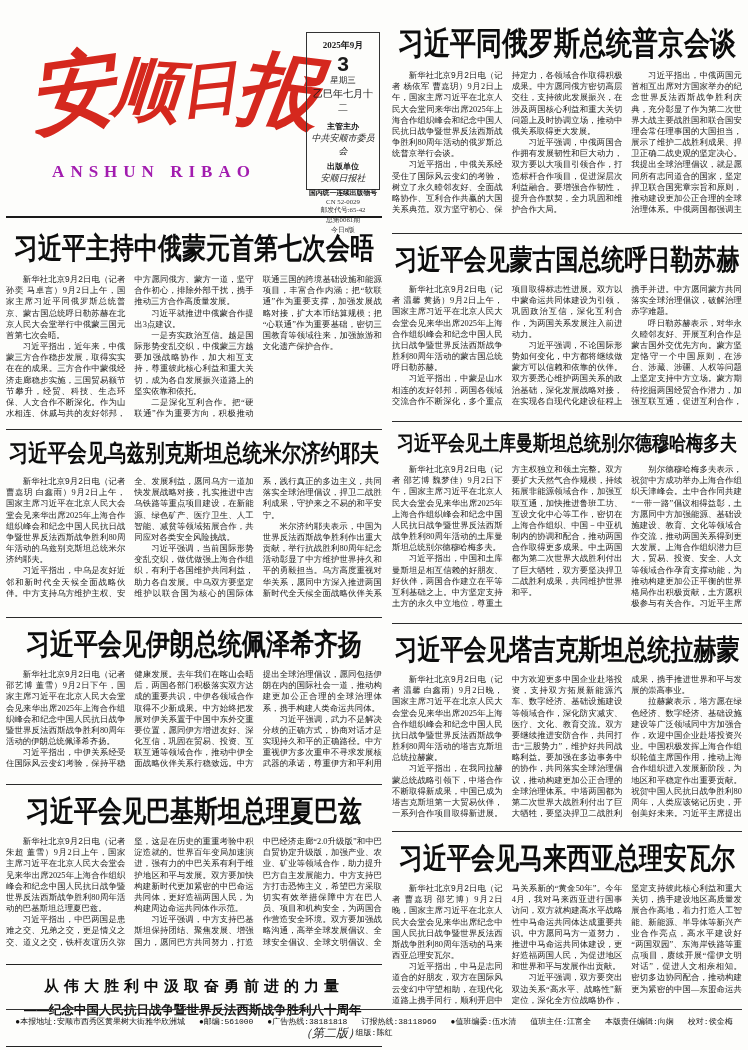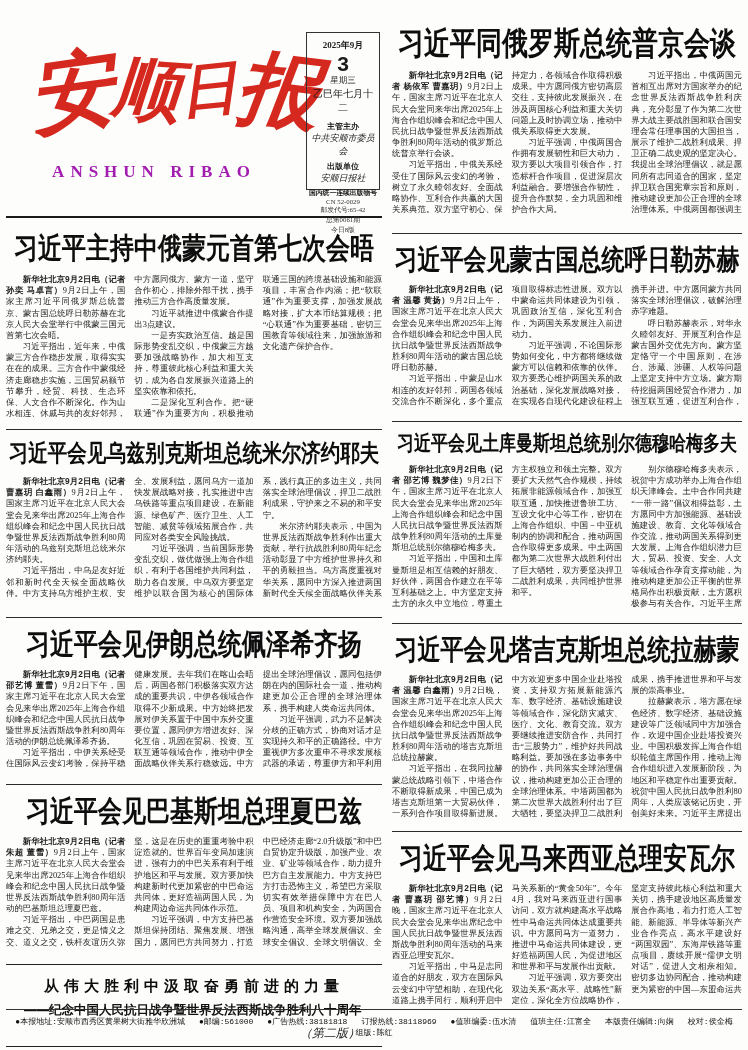--- a/index.html
+++ b/index.html
@@ -39,21 +39,21 @@
   .hl-26{font-size:26px;}
   .hl-24{font-size:24px;}
   .hl-23{font-size:23px;}
   .hl-20{font-size:19.5px;}
   .hl-17{font-size:17px;}
 
   
   .abody{font-family:"Liberation Serif",serif;font-size:8.4px;line-height:1.33;text-align:justify;
          column-count:3;column-gap:9px;column-fill:auto;overflow:hidden;color:#1c1c1c;}
   .abody p{margin:0;text-indent:2em;}
-  .dl{font-family:"Liberation Sans",sans-serif;font-weight:bold;}
+  .dl{font-family:"Liberation Sans",sans-serif;font-weight:normal;}
   .sep{border:0;border-top:1.5px solid #2b2b2b;margin:7px 0 0;}
 
   
   .special{border-top:1.5px solid #222;border-bottom:1.5px solid #222;margin-top:10px;
            padding:12px 8px 4px;}
   .sp-title{font-family:"Liberation Sans",sans-serif;font-weight:900;font-size:15px;
             letter-spacing:5px;text-align:center;color:#0d0d0d;}
   .sp-sub{font-family:"Liberation Sans",sans-serif;font-weight:700;font-size:12.5px;
           margin-top:6px;padding-left:10px;color:#111;}
   .sp-note{font-family:"Liberation Serif",serif;font-style:italic;font-size:12px;

